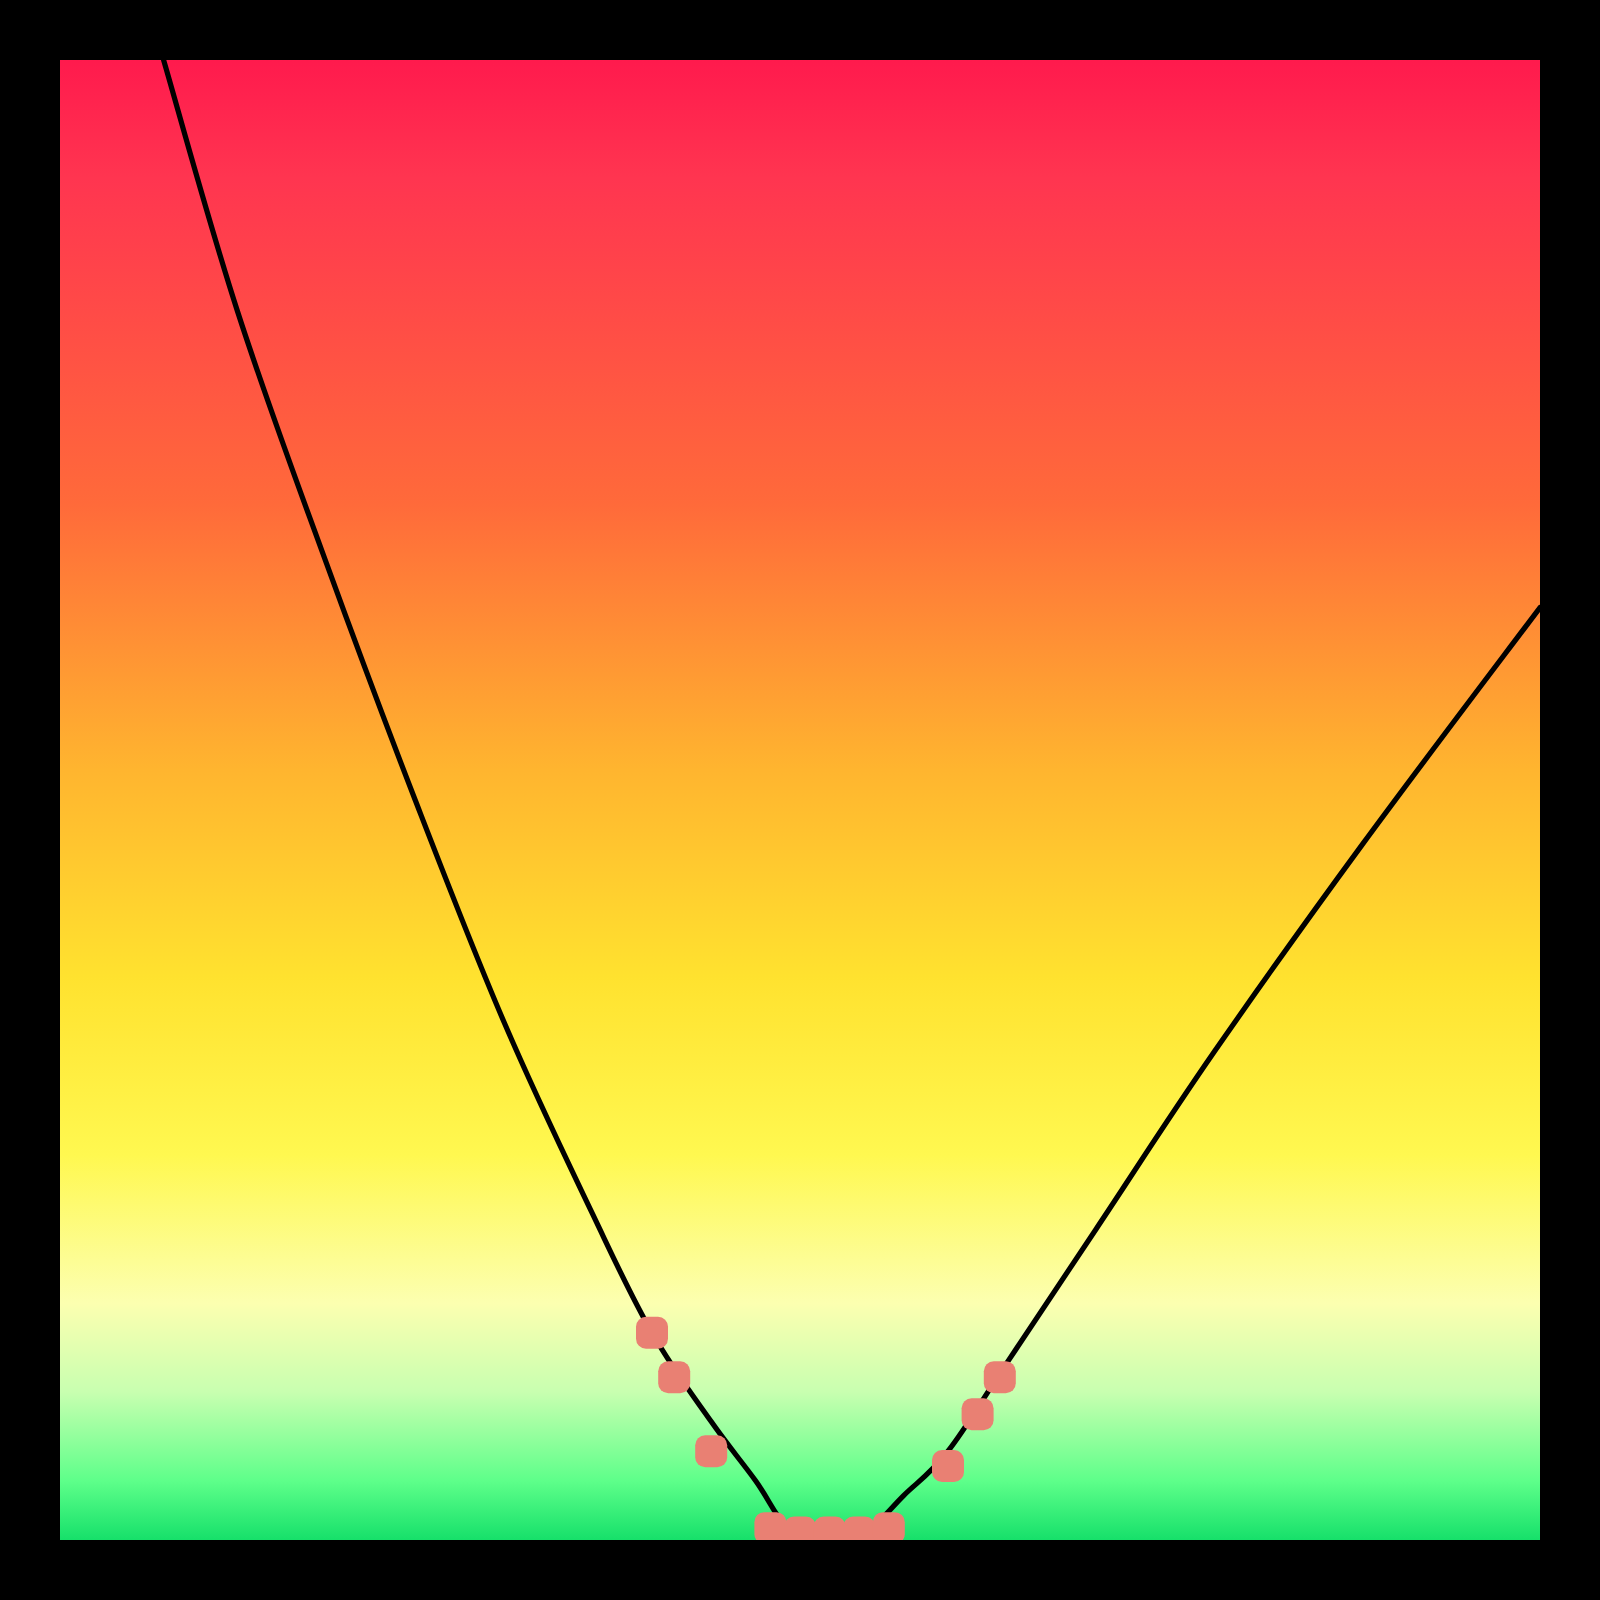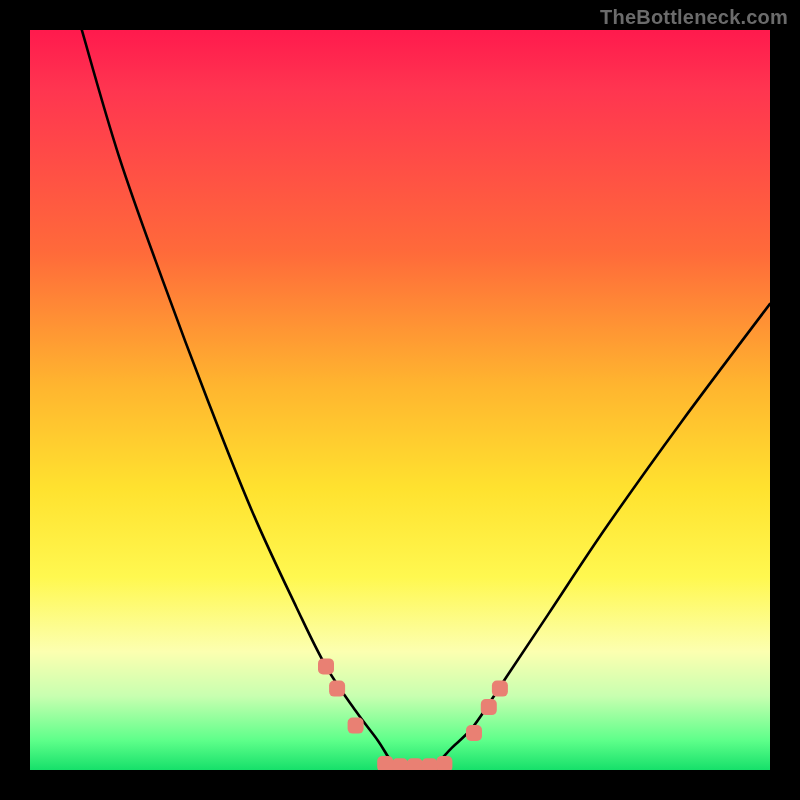--- a/index.html
+++ b/index.html
@@ -53,21 +53,20 @@
     font-size: 20px;
     font-weight: 600;
     letter-spacing: 0.2px;
     user-select: none;
   }
 </style>
 </head>
 <body>
 
 <div class="frame">
-  <div class="watermark">TheBottleneck.com</div>
   <div class="plot-area">
     <svg class="curve-svg" viewBox="0 0 740 740" preserveAspectRatio="none">
       <g id="series-group">
           <path d="M 51.80 0.00 C 58.46 22.64, 74.15 80.51, 88.80 125.80 C 103.45 171.09, 117.22 207.64, 133.20 251.60 C 149.18 295.56, 161.62 328.71, 177.60 370.00 C 193.58 411.29, 206.02 443.70, 222.00 481.00 C 237.98 518.30, 253.08 549.23, 266.40 577.20 C 279.72 605.17, 285.34 617.75, 296.00 636.40 C 306.66 655.05, 316.28 667.48, 325.60 680.80 C 334.92 694.12, 341.14 701.08, 347.80 710.40 C 354.46 719.72, 357.27 727.27, 362.60 732.60 C 367.93 737.93, 372.07 738.67, 377.40 740.00 C 382.73 741.33, 386.87 741.33, 392.20 740.00 C 397.53 738.67, 401.67 736.60, 407.00 732.60 C 412.33 728.60, 415.14 724.46, 421.80 717.80 C 428.46 711.14, 434.68 707.59, 444.00 695.60 C 453.32 683.61, 460.28 671.18, 473.60 651.20 C 486.92 631.22, 499.35 612.57, 518.00 584.60 C 536.65 556.63, 553.22 530.43, 577.20 495.80 C 601.18 461.17, 621.90 432.16, 651.20 392.20 C 680.50 352.24, 724.02 295.11, 740.00 273.80" fill="none" stroke="#000000" stroke-width="2.6" stroke-linecap="round"></path>
         </g>
       <g id="markers-group">
           <rect x="288.00" y="628.40" width="16" height="16" rx="5" ry="5" fill="#e98073"></rect>
           <rect x="299.10" y="650.60" width="16" height="16" rx="5" ry="5" fill="#e98073"></rect>
           <rect x="317.60" y="687.60" width="16" height="16" rx="5" ry="5" fill="#e98073"></rect>
           <rect x="347.20" y="726.08" width="16" height="16" rx="5" ry="5" fill="#e98073"></rect>

